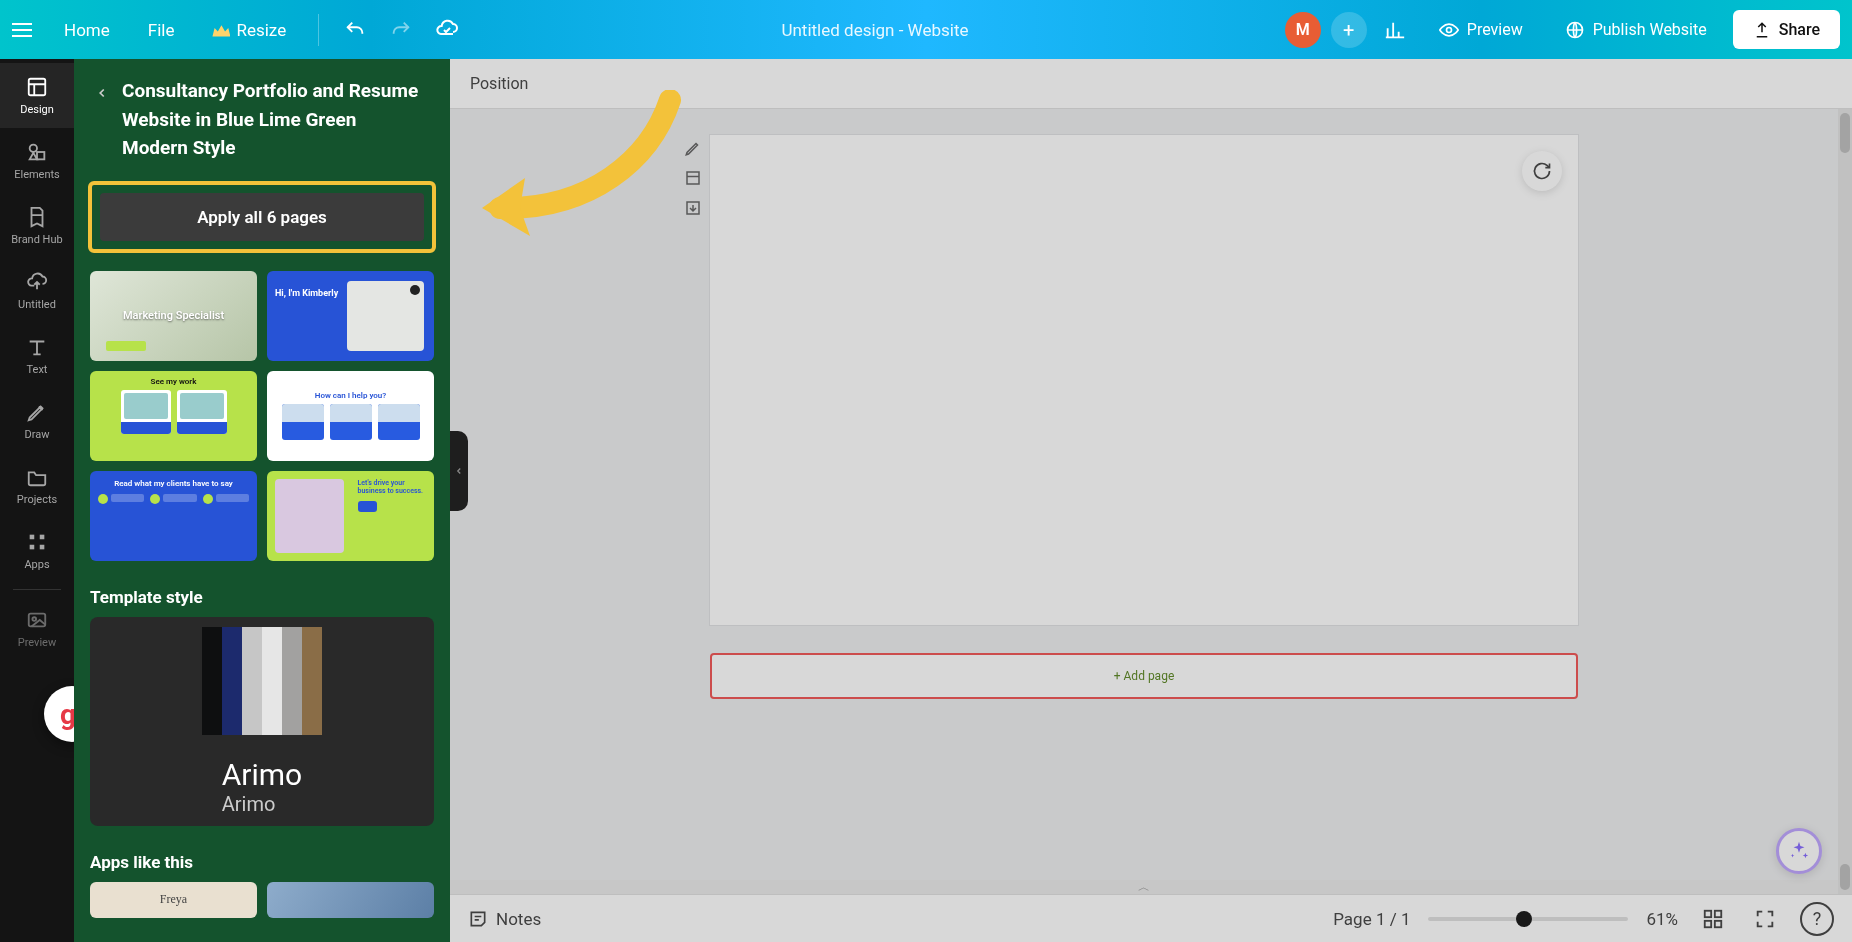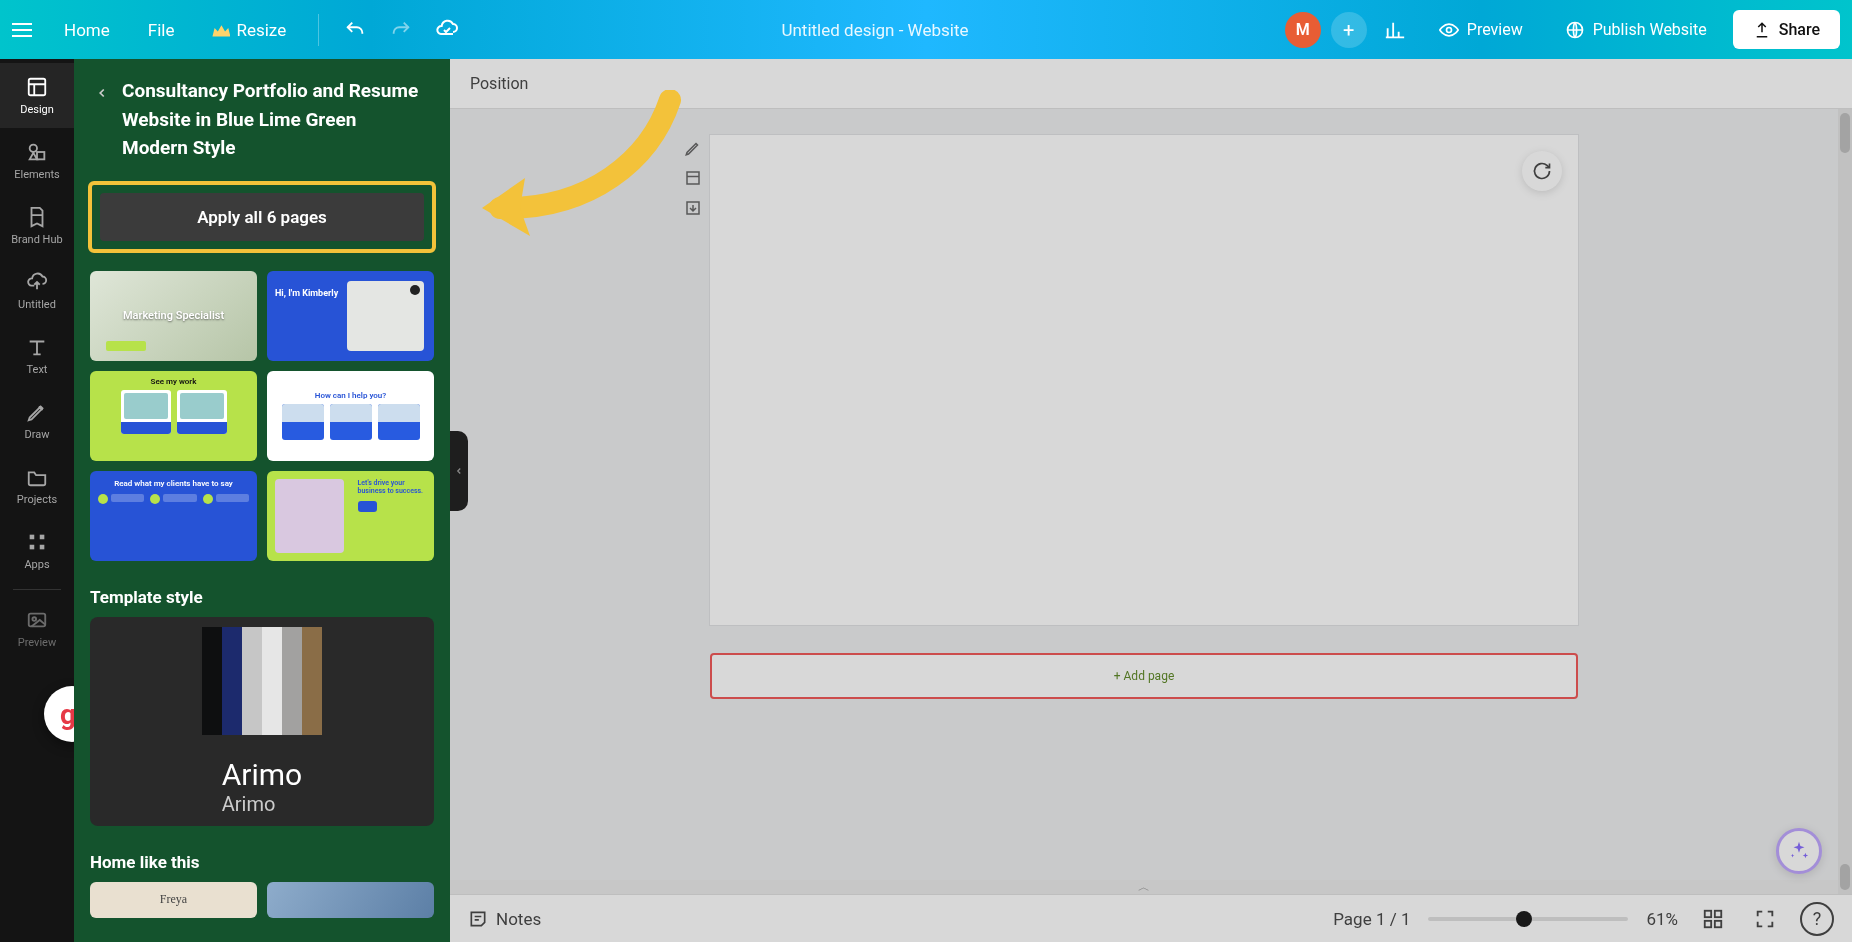--- a/index.html
+++ b/index.html
@@ -368,21 +368,21 @@
       <div class="swatch s4"></div>
       <div class="swatch s5"></div>
       <div class="swatch s6"></div>
     </div>
     <div>
       <div class="font-name">Arimo</div>
       <div class="font-sub">Arimo</div>
     </div>
   </div>
 
-  <div class="section-h">Home like this</div>
+  <div class="section-h">Apps like this</div>
   <div class="more-thumbs">
     <div class="mt mt1">Freya</div>
     <div class="mt mt2"></div>
   </div>
 </div>
 
 <div class="collapse-handle">
   <svg width="10" height="10" viewBox="0 0 24 24" fill="none" stroke="currentColor" stroke-width="3">
       <path d="M15 18l-6-6 6-6"></path>
     </svg>

